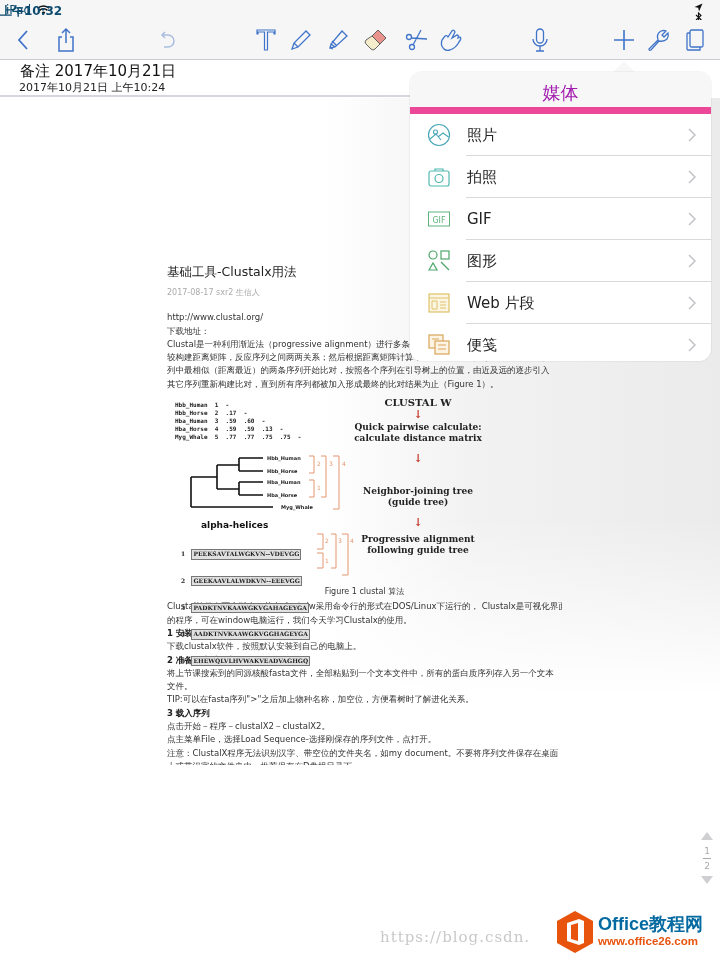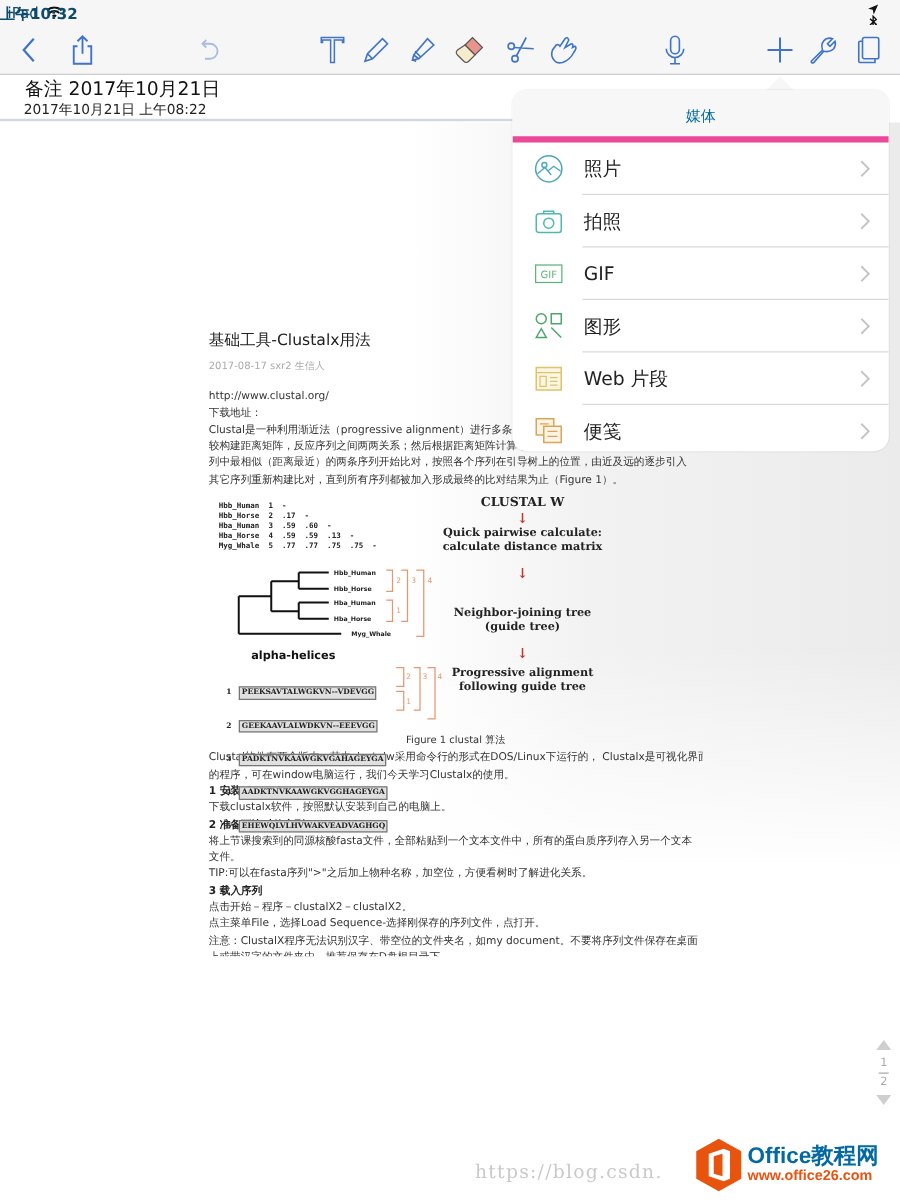--- a/index.html
+++ b/index.html
@@ -43,21 +43,21 @@
   .helices-title { position: absolute; left: 34px; top: 124px; font-size: 9px; font-weight: bold; color: #111; }
   .helices { position: absolute; left: 14px; top: 138px; font-family: "DejaVu Serif", serif; font-size: 6px; line-height: 8.2px; color: #222; white-space: pre; font-weight: bold; }
   .helices .box { display: inline-block; background: #e0e0e0; border: 1px solid #777; padding: 0 1px; }
   .flow { position: absolute; left: 186px; top: 0; width: 130px; text-align: center; font-family: "DejaVu Serif", serif; font-weight: bold; color: #222; font-size: 9px; line-height: 11px; }
   .flow .arr { color: #c0392b; font-size: 11px; line-height: 14px; }
   .caption { text-align: center; font-size: 8px; color: #333; margin: 0 0 2px; }
 
   
   .popover-arrow { position: absolute; left: 613px; top: 61px; width: 0; height: 0; border-left: 11px solid transparent; border-right: 11px solid transparent; border-bottom: 11px solid #f7f7f7; }
   .popover { position: absolute; left: 410px; top: 72px; width: 301px; height: 289px; background: #fff; border-radius: 12px; overflow: hidden; box-shadow: 0 0 0 1px rgba(0,0,0,0.04); }
-  .popover .pop-title { height: 42px; background: #f7f7f7; border-bottom: 5px solid #ec4899; text-align: center; font-size: 12px; line-height: 42px; color: #0369a1; }
+  .popover .pop-title { height: 42px; background: #f7f7f7; border-bottom: 7px solid #ec4899; text-align: center; font-size: 18px; line-height: 42px; color: #a21caf; }
   .pop-item { position: relative; height: 42px; display: flex; align-items: center; cursor: pointer; }
   .pop-item::after { content: ""; position: absolute; left: 56px; right: 0; bottom: 0; height: 1px; background: #d9d9dc; }
   .pop-item:last-child::after { display: none; }
   .pop-icon { width: 24px; height: 24px; margin-left: 17px; display: flex; align-items: center; justify-content: center; }
   .pop-icon svg { width: 24px; height: 24px; }
   .pop-label { margin-left: 16px; font-size: 15px; color: #222; }
   .pop-chev { position: absolute; right: 14px; top: 13px; width: 10px; height: 16px; }
 
   
   .pager { position: absolute; left: 698px; top: 832px; width: 18px; text-align: center; color: #aaa; font-size: 9px; }
@@ -170,21 +170,21 @@
     <div class="tb-btn" style="left:679px">
       <svg viewBox="0 0 26 26">
           <rect x="8" y="3" width="13" height="17" rx="1.5" stroke="#3f74c9" stroke-width="1.3" fill="none"></rect>
           <path d="M8 6 H6 Q5 6 5 7 V22 Q5 23 6 23 H18 V20" stroke="#3f74c9" stroke-width="1.3" fill="none"></path>
         </svg>
     </div>
   </div>
 
   <div class="note-header">
     <div class="note-title">备注 2017年10月21日</div>
-    <div class="note-date">2017年10月21日 上午08:22</div>
+    <div class="note-date">2017年10月21日 上午10:24</div>
   </div>
 
   <div class="page-area">
     <div class="fade"></div>
   </div>
 
   <div class="doc">
     <div class="title">基础工具-Clustalx用法</div>
     <div class="meta">2017-08-17  sxr2  生信人</div>
     <p>http://www.clustal.org/</p>

